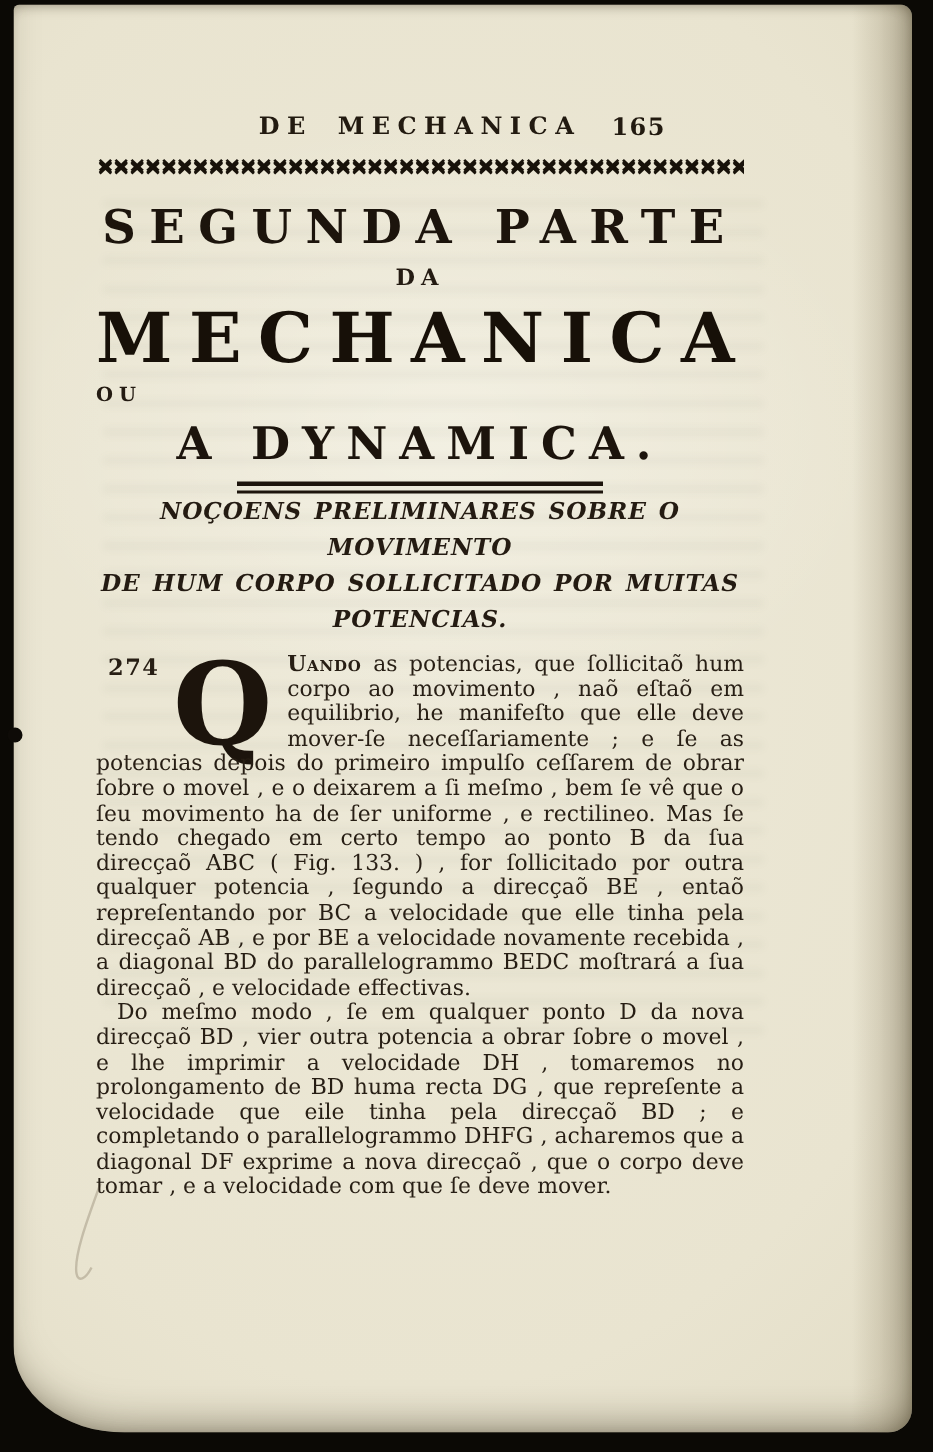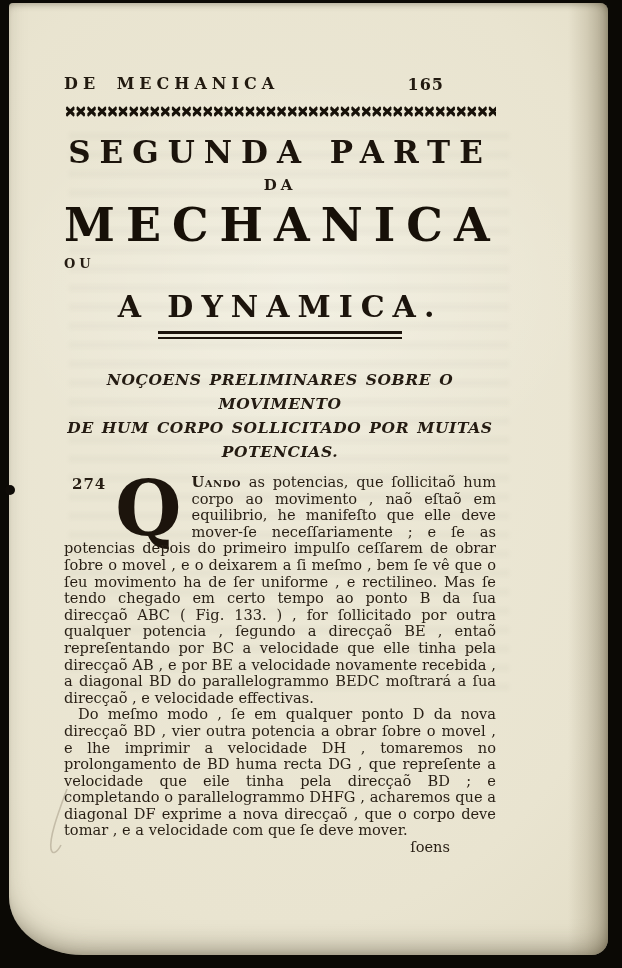--- a/index.html
+++ b/index.html
@@ -51,20 +51,21 @@
     position: absolute;
     left: 55px; top: 0;
     width: 432px; height: 100%;
     color: #241b12;
   }
   
   .running-head {
     position: relative;
     margin-top: 71px;
     height: 22px;
+    text-align: center;
     font-weight: bold;
     font-size: 16px;
     letter-spacing: 5px;
     word-spacing: 6px;
     color: #221a10;
   }
   .folio {
     position: absolute;
     right: 52px; top: 1px;
     font-weight: bold;
@@ -111,37 +112,37 @@
     color: #171008;
   }
   .title-line4 {
     margin-top: 4px;
     text-align: left;
     font-weight: bold;
     font-size: 13px;
     letter-spacing: 4px;
   }
   .title-line5 {
-    margin-top: 18px;
+    margin-top: 8px;
     text-align: center;
     font-weight: bold;
     font-size: 30px;
     letter-spacing: 8px;
     color: #1c140c;
   }
   .double-rule {
     width: 244px;
     margin: 7px auto 0 auto;
     border-top: 3px solid #1c140c;
     border-bottom: 2px solid #1c140c;
     height: 3px;
   }
   
   .section-heading {
-    margin-top: 29px;
+    margin-top: 0;
     text-align: center;
     font-style: italic;
     font-weight: bold;
     font-size: 15.5px;
     line-height: 24px;
     letter-spacing: 0.6px;
     word-spacing: 2px;
     color: #241b12;
   }
   
@@ -235,18 +236,17 @@
       <div class="body-text">
         <p>
           <span class="dc-wrap">
             <span class="par-num">274</span>
             <span class="dropcap">Q</span>
           </span>
           <span class="lead-word">Uando</span>
           <span> as potencias, que ſollicitaõ hum corpo ao movimento , naõ eſtaõ em equilibrio, he manifeſto que elle deve mover-ſe neceſſariamente ; e ſe as potencias depois do primeiro impulſo ceſſarem de obrar ſobre o movel , e o deixarem a ſi meſmo , bem ſe vê que o ſeu movimento ha de ſer uniforme , e rectilineo. Mas ſe tendo chegado em certo tempo ao ponto B da ſua direcçaõ ABC ( Fig. 133. ) , for ſollicitado por outra qualquer potencia , ſegundo a direcçaõ BE , entaõ repreſentando por BC a velocidade que elle tinha pela direcçaõ AB , e por BE a velocidade novamente recebida , a diagonal BD do parallelogrammo BEDC moſtrará a ſua direcçaõ , e velocidade effectivas.</span>
         </p>
         <p class="indent">Do meſmo modo , ſe em qualquer ponto D da nova direcçaõ BD , vier outra potencia a obrar ſobre o movel , e lhe imprimir a velocidade DH , tomaremos no prolongamento de BD huma recta DG , que repreſente a velocidade que eile tinha pela direcçaõ BD ; e completando o parallelogrammo DHFG , acharemos que a diagonal DF exprime a nova direcçaõ , que o corpo deve tomar , e a velocidade com que ſe deve mover.</p>
-        <p class="catchword">ſoens</p>
       </div>
 
     </div>
   </div>
 </div>
 
 </body></html>

